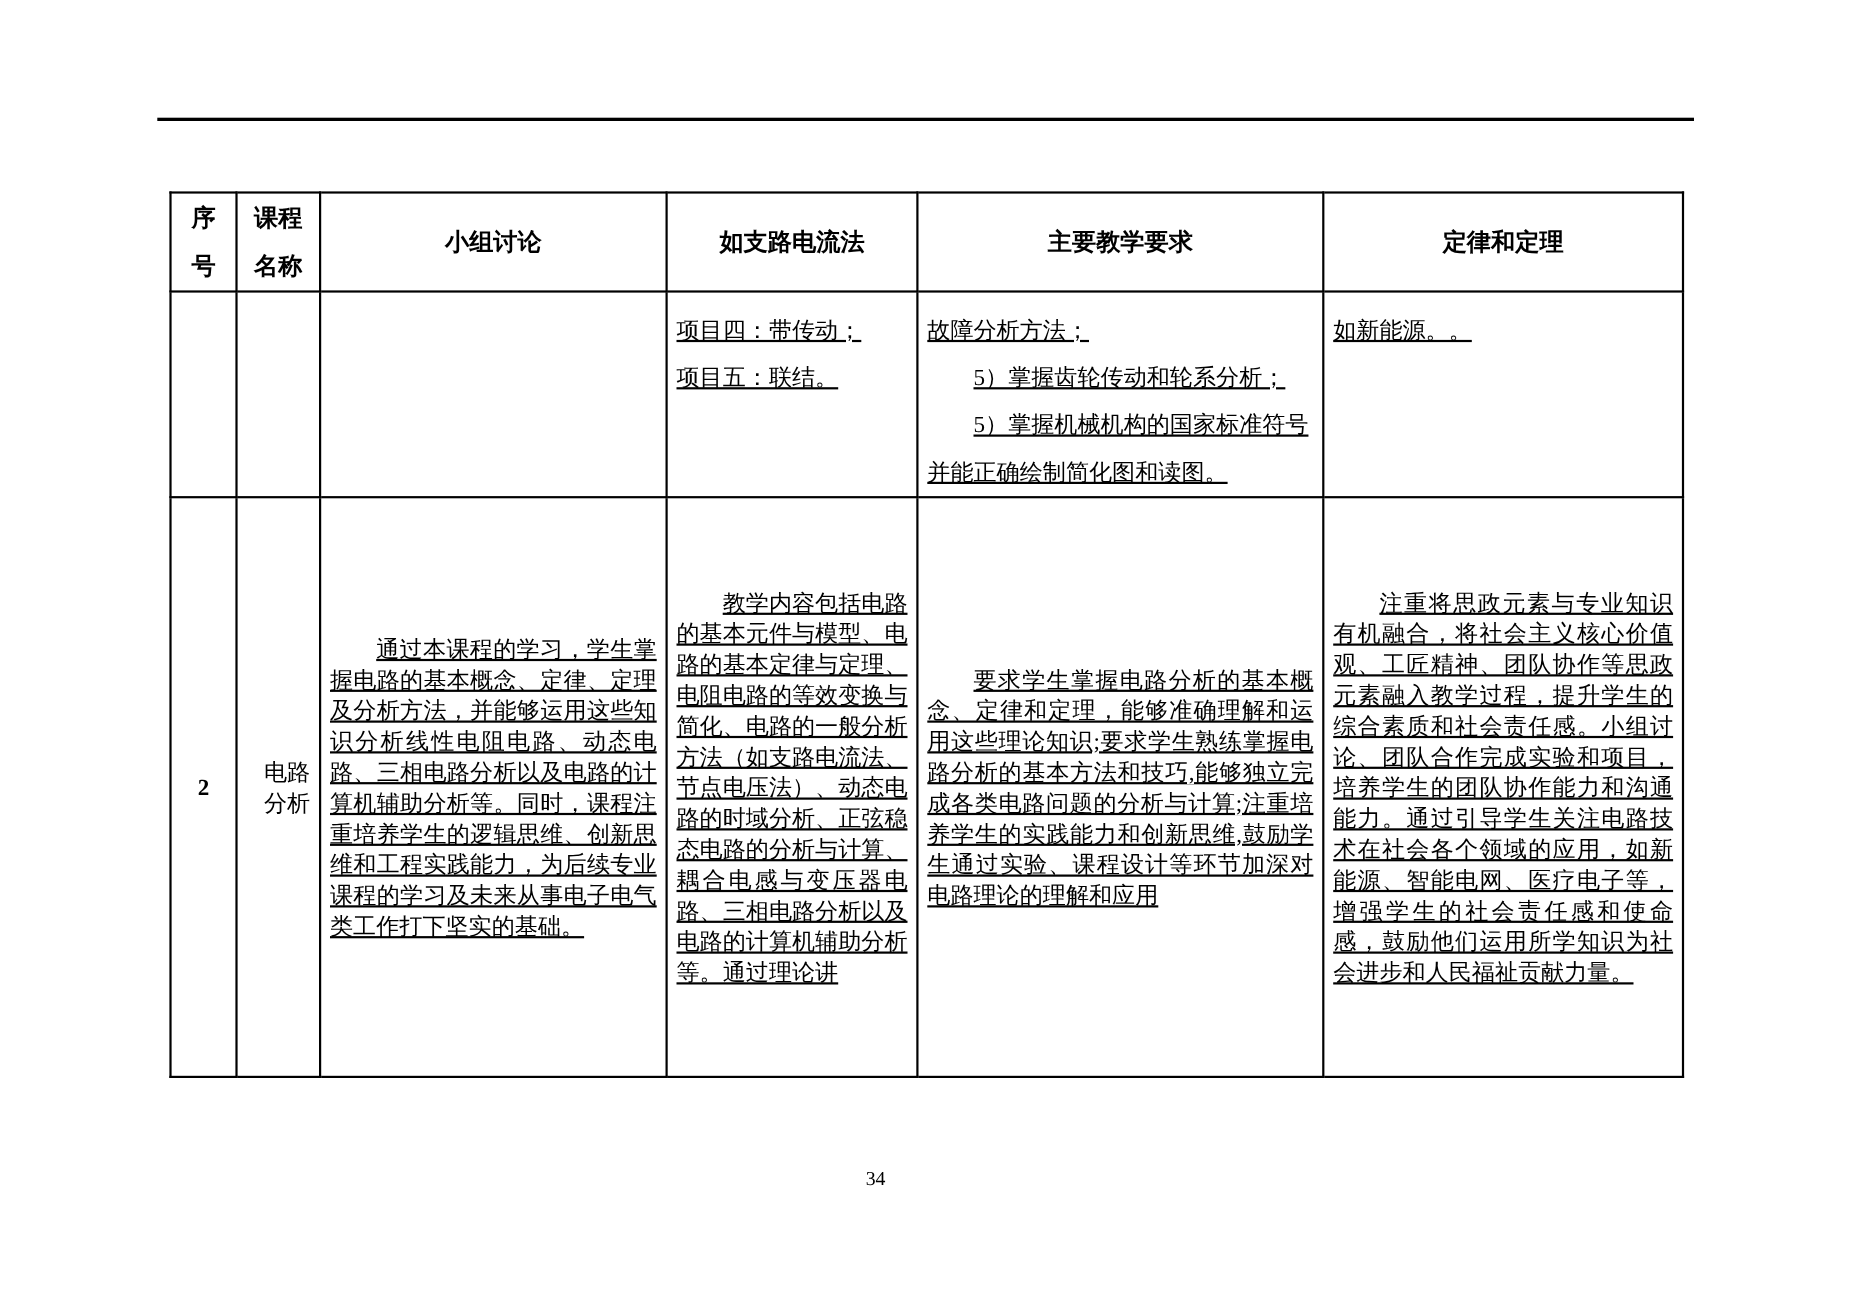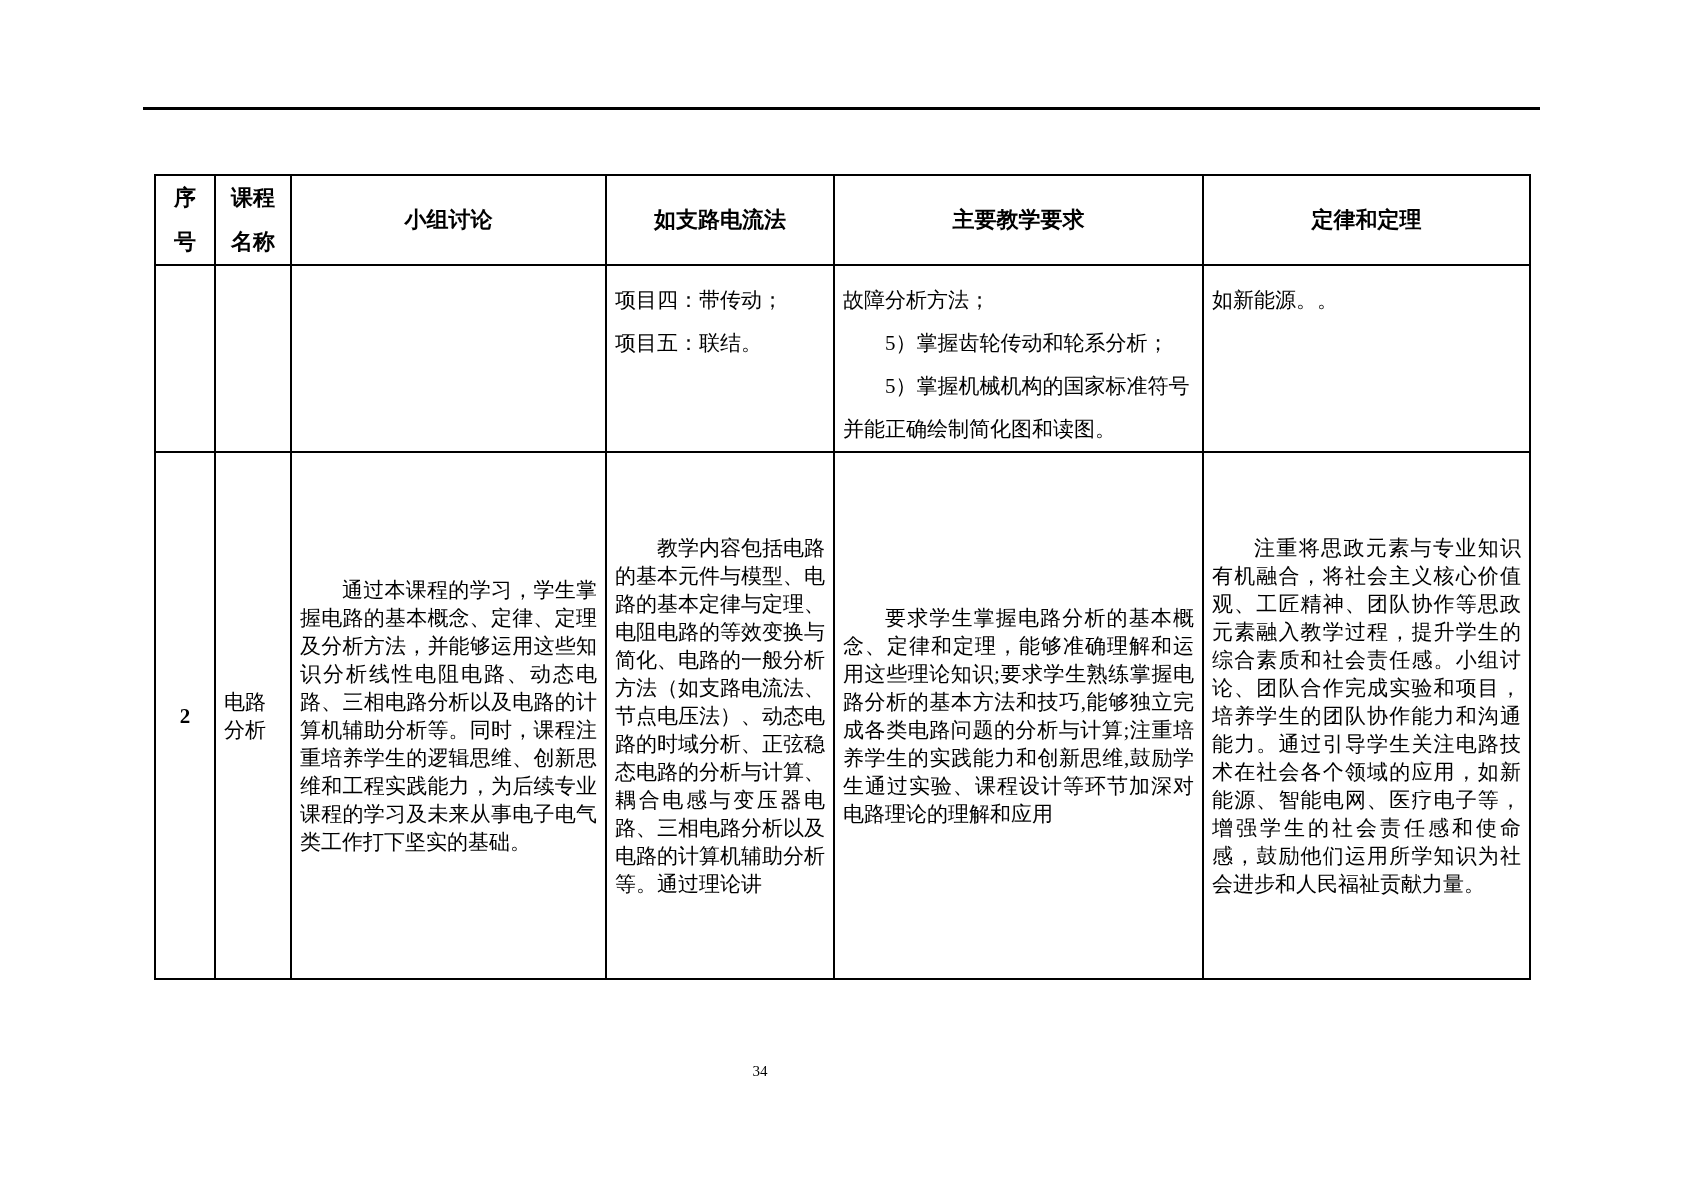--- a/index.html
+++ b/index.html
@@ -30,35 +30,35 @@
   }
   tr.header-row{height:89px;}
   tr.header-row th{
     font-weight:bold;font-size:22px;line-height:44px;
     text-align:center;vertical-align:middle;padding:0 2px;
   }
   tr.header-row th .hline{display:block;}
   tr.body-row-1{height:176px;}
   tr.body-row-1 td{vertical-align:top;padding-top:13px;line-height:43px;}
   tr.body-row-2{height:527px;}
-  p{margin:0;}
+  p{margin:0;text-decoration:underline;}
   .para-indent{text-indent:2em;}
   td.cell-justify p{
     text-align:justify;
     text-align-last:left;
     text-justify:inter-ideograph;
   }
   td.col-requirements{font-size:20.5px;padding:0 6px;}
   tr.body-row-1 td.col-requirements{padding-top:13px;}
   td.cell-seq{text-align:center;font-weight:bold;font-size:22px;}
-  td.cell-course{text-align:left;line-height:42px;margin-top:16px;}
+  td.cell-course{text-align:right;line-height:42px;margin-top:16px;}
   td.cell-course .course-line{display:block;}
   .page-number{
     position:absolute;left:0;top:1058px;width:1520px;
-    text-align:center;font-size:15px;line-height:26px;
+    text-align:center;font-size:18px;line-height:26px;padding-left:36px;
   }
 </style>
 </head>
 <body>
 
 <div class="page">
 
   <div class="top-rule"></div>
 
   <table class="doc-table">

